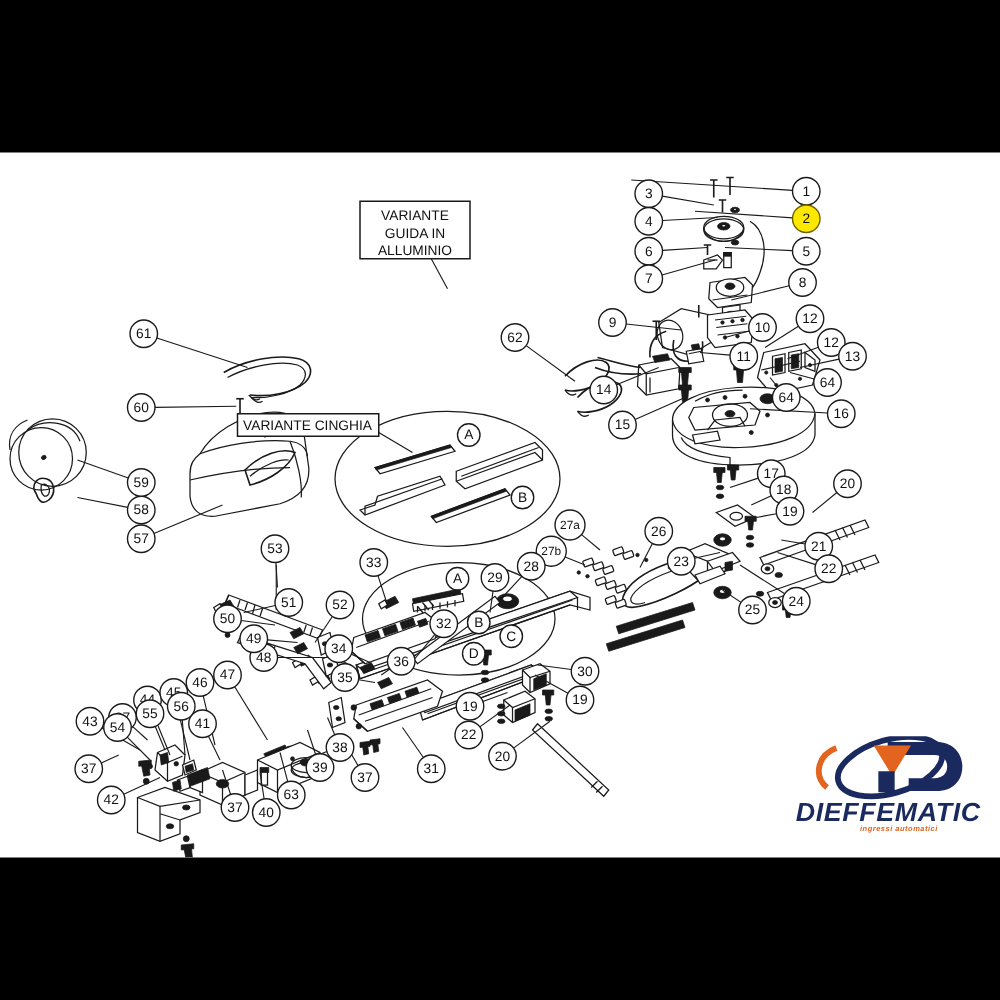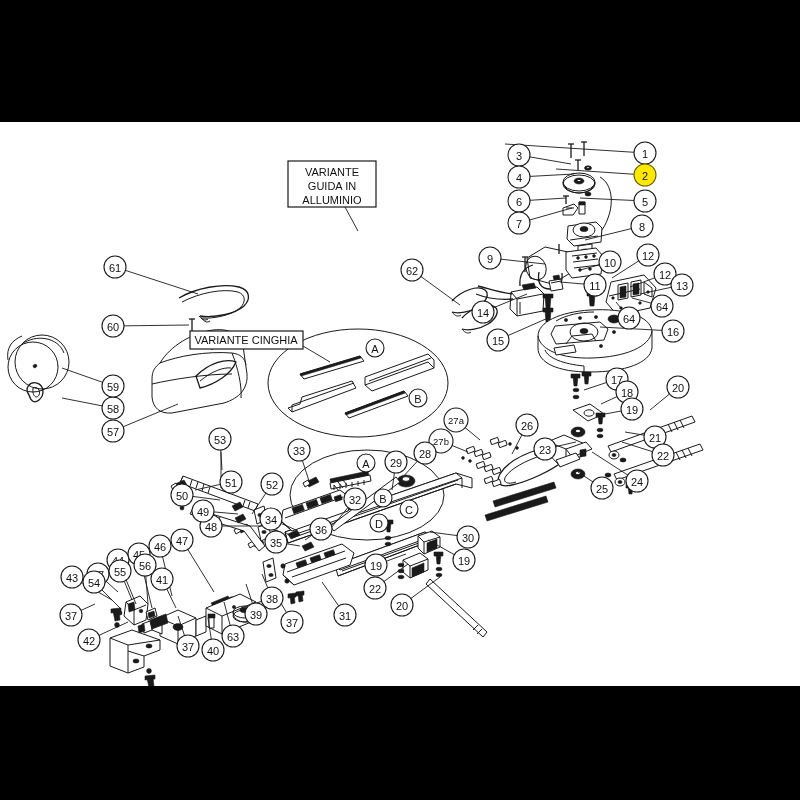--- a/index.html
+++ b/index.html
@@ -1006,14 +1006,26 @@
             <circle cx="409" cy="387" r="9" class="cbub"></circle>
             <text x="409" y="387.5" class="ctxt">C</text>
           </g>
           <g>
             <circle cx="379" cy="401" r="9" class="cbub"></circle>
             <text x="379" y="401.5" class="ctxt">D</text>
           </g>
         </g>
     </svg>
 
+    <div id="logo">
+      <svg viewBox="0 0 160 60" width="160" height="56">
+        <ellipse cx="80" cy="26" rx="46" ry="23" fill="none" stroke="#1b2a5e" stroke-width="5" transform="rotate(-16 80 26)"></ellipse>
+        <path d="M78,5 L120,5 C134,5 142,15 142,26 C142,38 134,47 120,47 L96,47 L96,36 L118,36
+                 C125,36 129,32 129,26 C129,20 125,16 118,16 L78,16 Z" fill="#1b2a5e"></path>
+        <path d="M66,8 L98,8 L82,34 Z" fill="#e2641e"></path>
+        <path d="M70,30 L84,30 L84,48 L70,48 Z" fill="#1b2a5e"></path>
+        <path d="M34,10 C18,16 14,34 26,44" fill="none" stroke="#e2641e" stroke-width="5"></path>
+      </svg>
+      <div class="wordmark">DIEFFEMATIC</div>
+      <div class="tagline">ingressi automatici</div>
+    </div>
   </div>
 </div>
 
 </body></html>

